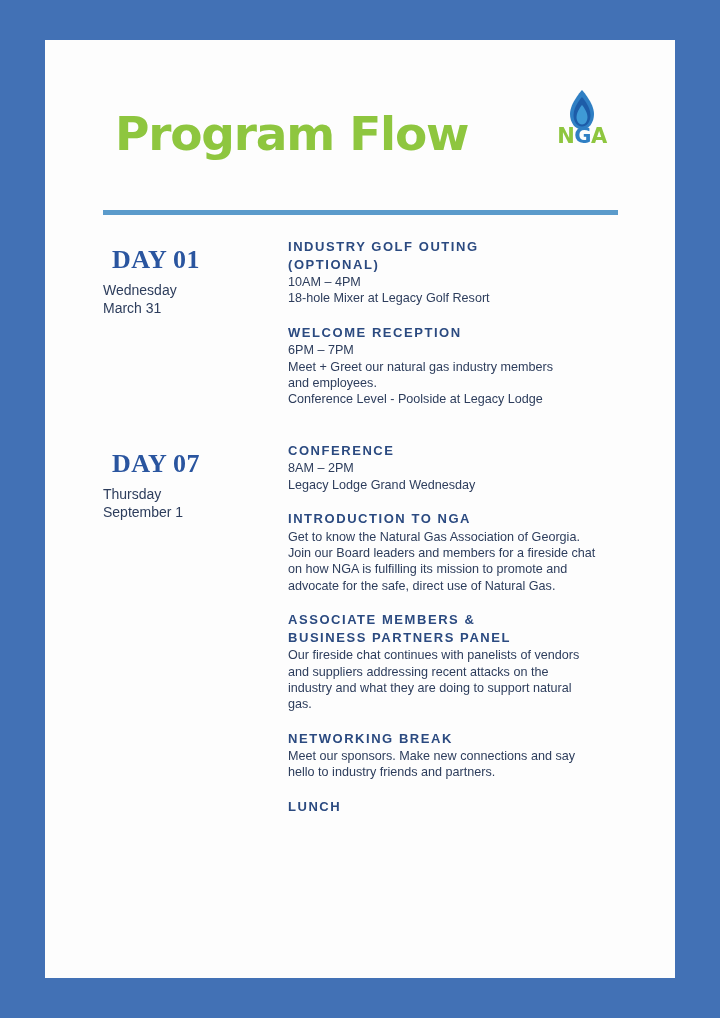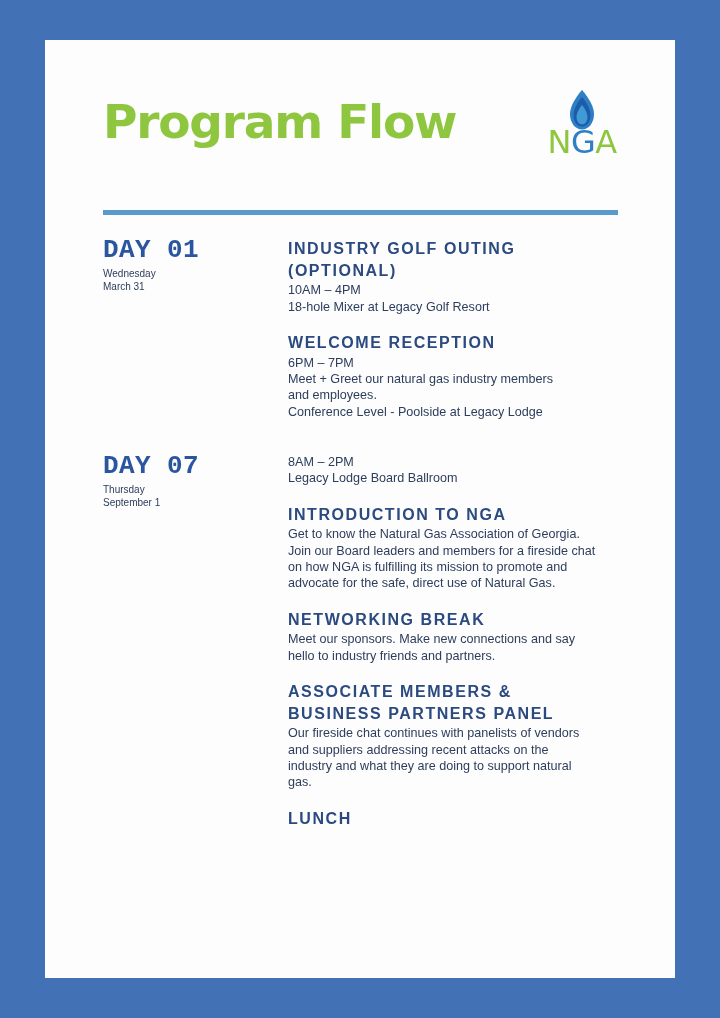--- a/index.html
+++ b/index.html
@@ -35,21 +35,21 @@
     position: absolute;
     left: 58px;
     top: 50px;
     width: 515px;
     height: 120px;
   }
   .title {
     position: absolute;
     left: 0;
     top: 8px;
-    margin: 0;
+    margin: 12px;
     font-family: "DejaVu Sans", sans-serif;
     font-size: 47px;
     font-weight: 700;
     letter-spacing: -1.2px;
     color: #8fc council;
     color: #8ec63f;
     line-height: 1;
   }
   .logo {
     position: absolute;
@@ -65,22 +65,22 @@
     transform: translateX(-50%);
     width: 26px;
     height: 40px;
   }
   .logo-text {
     position: absolute;
     left: 50%;
     transform: translateX(-50%);
     top: 36px;
     font-family: "DejaVu Sans", sans-serif;
-    font-size: 32px;
-    font-weight: 400;
+    font-size: 21px;
+    font-weight: 700;
     letter-spacing: -0.5px;
     white-space: nowrap;
     line-height: 1;
   }
   .logo-n { color: #8ec63f; }
   .logo-g { color: #2f7fc4; }
   .logo-a { color: #8ec63f; }
   .rule {
     position: absolute;
     left: 58px;
@@ -103,48 +103,48 @@
   }
   .day-block + .day-block {
     margin-top: 32px;
   }
   .day-col {
     width: 185px;
     flex: 0 0 185px;
     padding-top: 1px;
   }
   .day-title {
-    margin: 0;
-    font-family: Liberation Mono, monospace;
+    margin: 9px;
+    font-family: Liberation Serif, serif;
     font-size: 26px;
     font-weight: 700;
     letter-spacing: 0.4px;
     color: #2a559f;
     line-height: 1.05;
   }
   .day-sub {
     margin: 4px 0 0 0;
     font-family: "Liberation Sans", sans-serif;
-    font-size: 10px;
+    font-size: 14px;
     font-weight: 400;
     color: #2d3d5c;
     line-height: 1.28;
     white-space: pre-line;
   }
   .sessions-col {
     flex: 1 1 auto;
     padding-top: 2px;
   }
   .session + .session {
     margin-top: 17px;
   }
   .session-title {
     margin: 0 0 1px 0;
     font-family: "Liberation Sans", sans-serif;
-    font-size: 16px;
+    font-size: 13px;
     font-weight: 700;
     letter-spacing: 1.55px;
     color: #2b4a80;
     line-height: 1.35;
     white-space: pre-line;
     text-transform: uppercase;
   }
   .session-body {
     margin: 0;
     font-family: "Liberation Sans", sans-serif;
@@ -204,44 +204,45 @@
       </div>
 
       <div class="day-block">
         <div class="day-col">
           <h2 class="day-title">DAY 07</h2>
           <p class="day-sub">Thursday
 September 1</p>
         </div>
         <div class="sessions-col">
           <div class="session">
+            <h3 class="session-title">CONFERENCE</h3>
             <p class="session-body">8AM – 2PM
-Legacy Lodge Board Ballroom</p>
+Legacy Lodge Grand Wednesday</p>
           </div>
           <div class="session">
             <h3 class="session-title">INTRODUCTION TO NGA</h3>
             <p class="session-body">Get to know the Natural Gas Association of Georgia.
 Join our Board leaders and members for a fireside chat
 on how NGA is fulfilling its mission to promote and
 advocate for the safe, direct use of Natural Gas.</p>
-          </div>
-          <div class="session">
-            <h3 class="session-title">NETWORKING BREAK</h3>
-            <p class="session-body">Meet our sponsors. Make new connections and say
-hello to industry friends and partners.</p>
           </div>
           <div class="session">
             <h3 class="session-title">ASSOCIATE MEMBERS &amp;
 BUSINESS PARTNERS PANEL</h3>
             <p class="session-body">Our fireside chat continues with panelists of vendors
 and suppliers addressing recent attacks on the
 industry and what they are doing to support natural
 gas.</p>
           </div>
           <div class="session">
+            <h3 class="session-title">NETWORKING BREAK</h3>
+            <p class="session-body">Meet our sponsors. Make new connections and say
+hello to industry friends and partners.</p>
+          </div>
+          <div class="session">
           </div>
           <div class="session">
             <h3 class="session-title">LUNCH</h3>
 
           </div>
         </div>
       </div>
 
     </div>
   </div>

